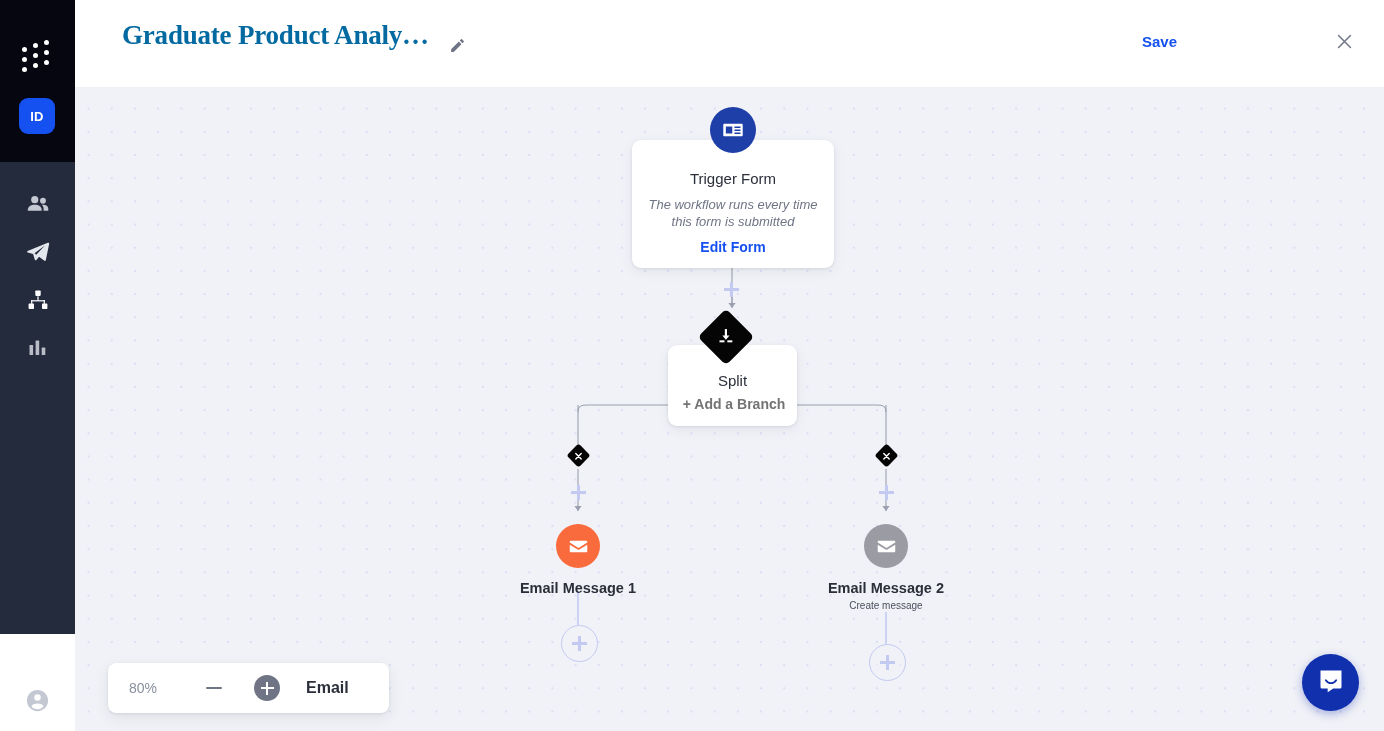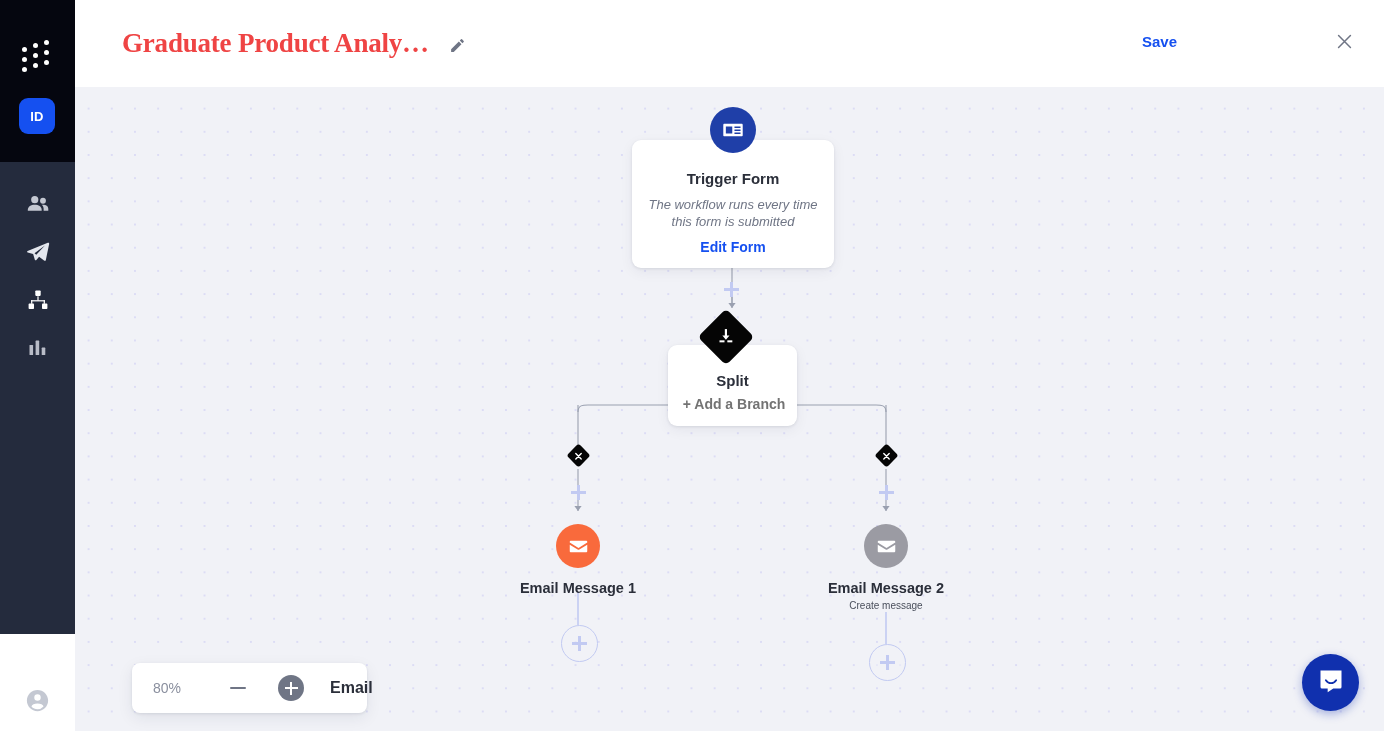--- a/index.html
+++ b/index.html
@@ -83,25 +83,25 @@
   
   .header {
     position: absolute;
     left: 75px; top: 0;
     width: 1309px; height: 87px;
     background: #ffffff;
     z-index: 30;
   }
   .page-title {
     position: absolute;
-    left: 47px; top: 28px;
+    left: 47px; top: 20px;
     font-family: "Liberation Serif", serif;
     font-size: 27px;
     font-weight: bold;
-    color: #ef4444;
+    color: #0369a1;
     letter-spacing: -0.2px;
     white-space: nowrap;
   }
   .edit-title-btn {
     position: absolute;
     left: 370px; top: 35px;
     width: 24px; height: 24px;
     display: flex;
     align-items: center;
     justify-content: center;
@@ -179,21 +179,21 @@
     left: 78px; top: -33px;
     width: 46px; height: 46px;
     border-radius: 50%;
     background: #1f3fa8;
     display: flex;
     align-items: center;
     justify-content: center;
   }
   .node-title {
     font-size: 15px;
-    font-weight: bold;
+    font-weight: normal;
     color: #2b2f3a;
   }
   .trigger-card .node-title {
     position: absolute;
     left: 0; top: 30px;
     width: 202px;
   }
   .node-desc {
     position: absolute;
     left: 16px; top: 56px;
@@ -326,28 +326,27 @@
     position: absolute;
     background: #c2caf2;
   }
   .add-circle::before { width: 15px; height: 2.2px; }
   .add-circle::after  { width: 2.2px; height: 15px; }
 
   
   .zoom-bar {
     position: absolute;
     left: 108px; top: 663px;
-    width: 235px; height: 50px;
+    width: 281px; height: 50px;
     background: #ffffff;
     border-radius: 8px;
     box-shadow: 0 1px 3px rgba(30,35,60,0.10), 0 5px 16px rgba(30,35,60,0.08);
     display: flex;
     align-items: center;
     z-index: 50;
-    margin-left: 24px;
   }
   .zoom-level {
     position: absolute;
     left: 21px;
     font-size: 14px;
     color: #8a8f9e;
   }
   .zoom-out {
     position: absolute;
     left: 93px;

